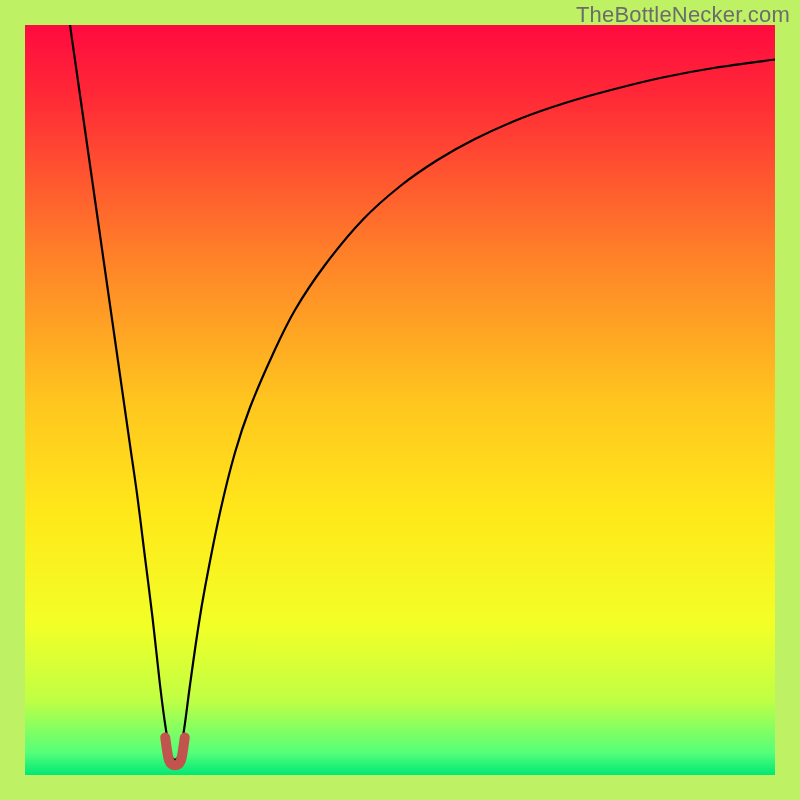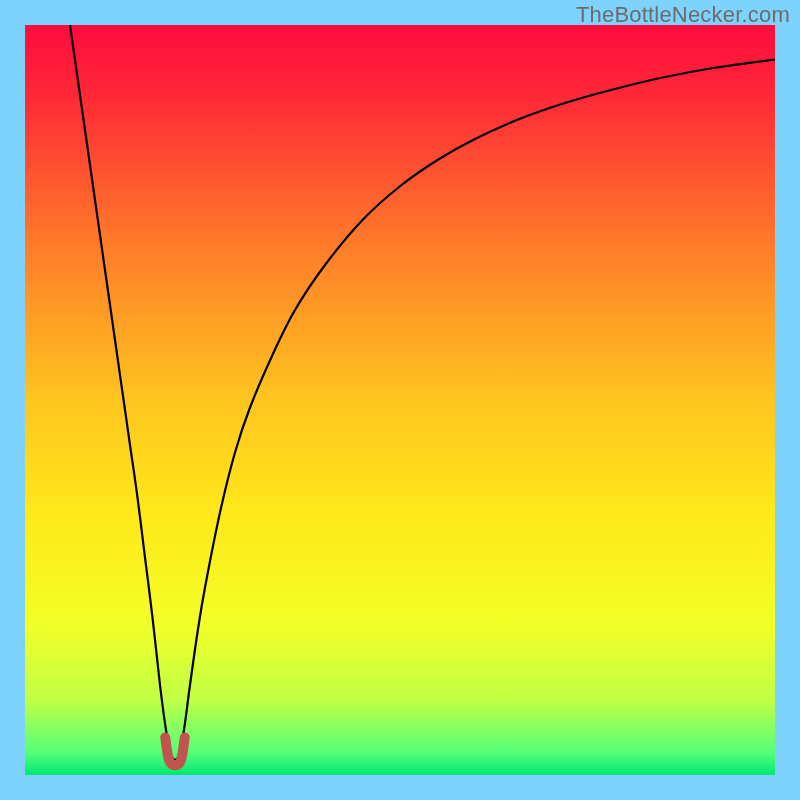--- a/index.html
+++ b/index.html
@@ -7,21 +7,21 @@
     padding: 0;
     width: 800px;
     height: 800px;
     background: #000;
     overflow: hidden;
     font-family: Arial, Helvetica, sans-serif;
   }
   .frame {
     position: absolute;
     inset: 0;
-    background: #7dd3fc;
+    background: #bef264;
   }
   .plot-area {
     position: absolute;
     left: 25px;
     top: 25px;
     width: 750px;
     height: 750px;
   }
   .watermark {
     position: absolute;

